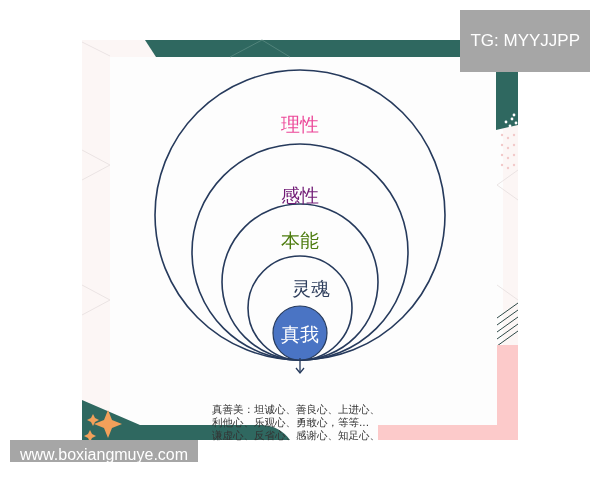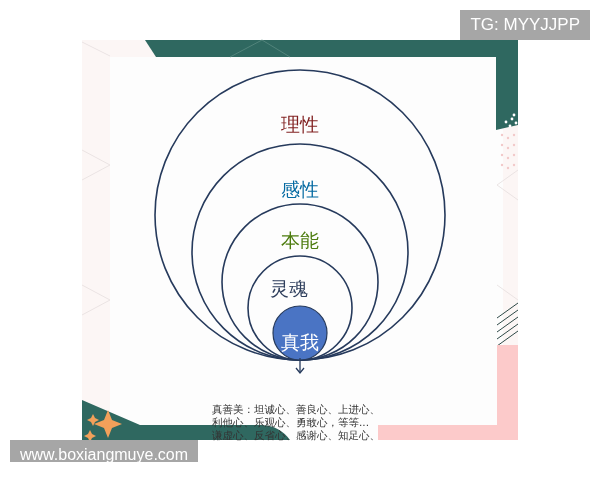--- a/index.html
+++ b/index.html
@@ -1,21 +1,21 @@
 <!DOCTYPE html>
 <html><head>
 <meta charset="utf-8">
 <style>
   html, body { margin:0; padding:0; }
   body { width:600px; height:480px; background:#ffffff; position:relative; overflow:hidden;
          font-family:"DejaVu Sans", sans-serif; }
   .frame { position:absolute; left:82px; top:40px; width:436px; height:400px; background:#fcf6f5; overflow:hidden; }
   .inner { position:absolute; left:28px; top:17px; width:393px; height:383px; background:#fdfdfd; }
   .wm { position:absolute; background:#a6a6a6; color:#ffffff; font-family:"Liberation Sans", sans-serif; }
-  .wm-top { right:10px; top:10px; height:30px; line-height:30px; padding:0 10px; font-size:17px; }
+  .wm-top { right:10px; top:10px; height:30px; line-height:30px; padding:16px 10px; font-size:17px; }
   .wm-bot { left:10px; top:440px; height:22px; line-height:30px; padding:0 10px; font-size:16px; }
   .desc { position:absolute; left:212px; top:382px; font-size:10.5px; line-height:13px; color:#333333; white-space:nowrap;margin-top:21px; }
   svg { position:absolute; left:0; top:0; }
 </style>
 </head>
 <body>
 
 <div class="frame">
   <div class="inner"></div>
 </div>
@@ -83,25 +83,25 @@
     <circle cx="300" cy="308" r="52"></circle>
   </g>
   <circle cx="300" cy="333" r="27" fill="#4a74c4" stroke="#263a5c" stroke-width="1.2"></circle>
 
   <g stroke="#263a5c" stroke-width="1.3" fill="none">
     <line x1="300" y1="358" x2="300" y2="372"></line>
     <polyline points="296,368 300,373 304,368"></polyline>
   </g>
 </svg>
 
-<div style="position:absolute;left:270px;top:112px;width:60px;text-align:center;font-size:19px;color:#7f1d1d;">理性</div>
-<div style="position:absolute;left:270px;top:177px;width:60px;text-align:center;font-size:19px;color:#0369a1;">感性</div>
+<div style="position:absolute;left:270px;top:112px;width:60px;text-align:center;font-size:19px;color:#ec4899;">理性</div>
+<div style="position:absolute;left:270px;top:183px;width:60px;text-align:center;font-size:19px;color:#701a75;">感性</div>
 <div style="position:absolute;left:270px;top:228px;width:60px;text-align:center;font-size:19px;color:#4d7c0f;">本能</div>
-<div style="position:absolute;left:270px;top:276px;width:60px;text-align:left;font-size:19px;color:#2e3e5c;">灵魂</div>
-<div style="position:absolute;left:270px;top:322px;width:60px;text-align:center;font-size:19px;color:#ffffff;margin-top:8px;">真我</div>
+<div style="position:absolute;left:270px;top:276px;width:60px;text-align:right;font-size:19px;color:#2e3e5c;">灵魂</div>
+<div style="position:absolute;left:270px;top:322px;width:60px;text-align:center;font-size:19px;color:#ffffff;">真我</div>
 
 <div class="desc">
   <div>真善美：坦诚心、善良心、上进心、</div>
   <div>利他心、乐观心、勇敢心，等等...</div>
   <div>谦虚心、反省心、感谢心、知足心、</div>
 </div>
 
 <div class="wm wm-top">TG: MYYJJPP</div>
 <div class="wm wm-bot">www.boxiangmuye.com</div>
 

